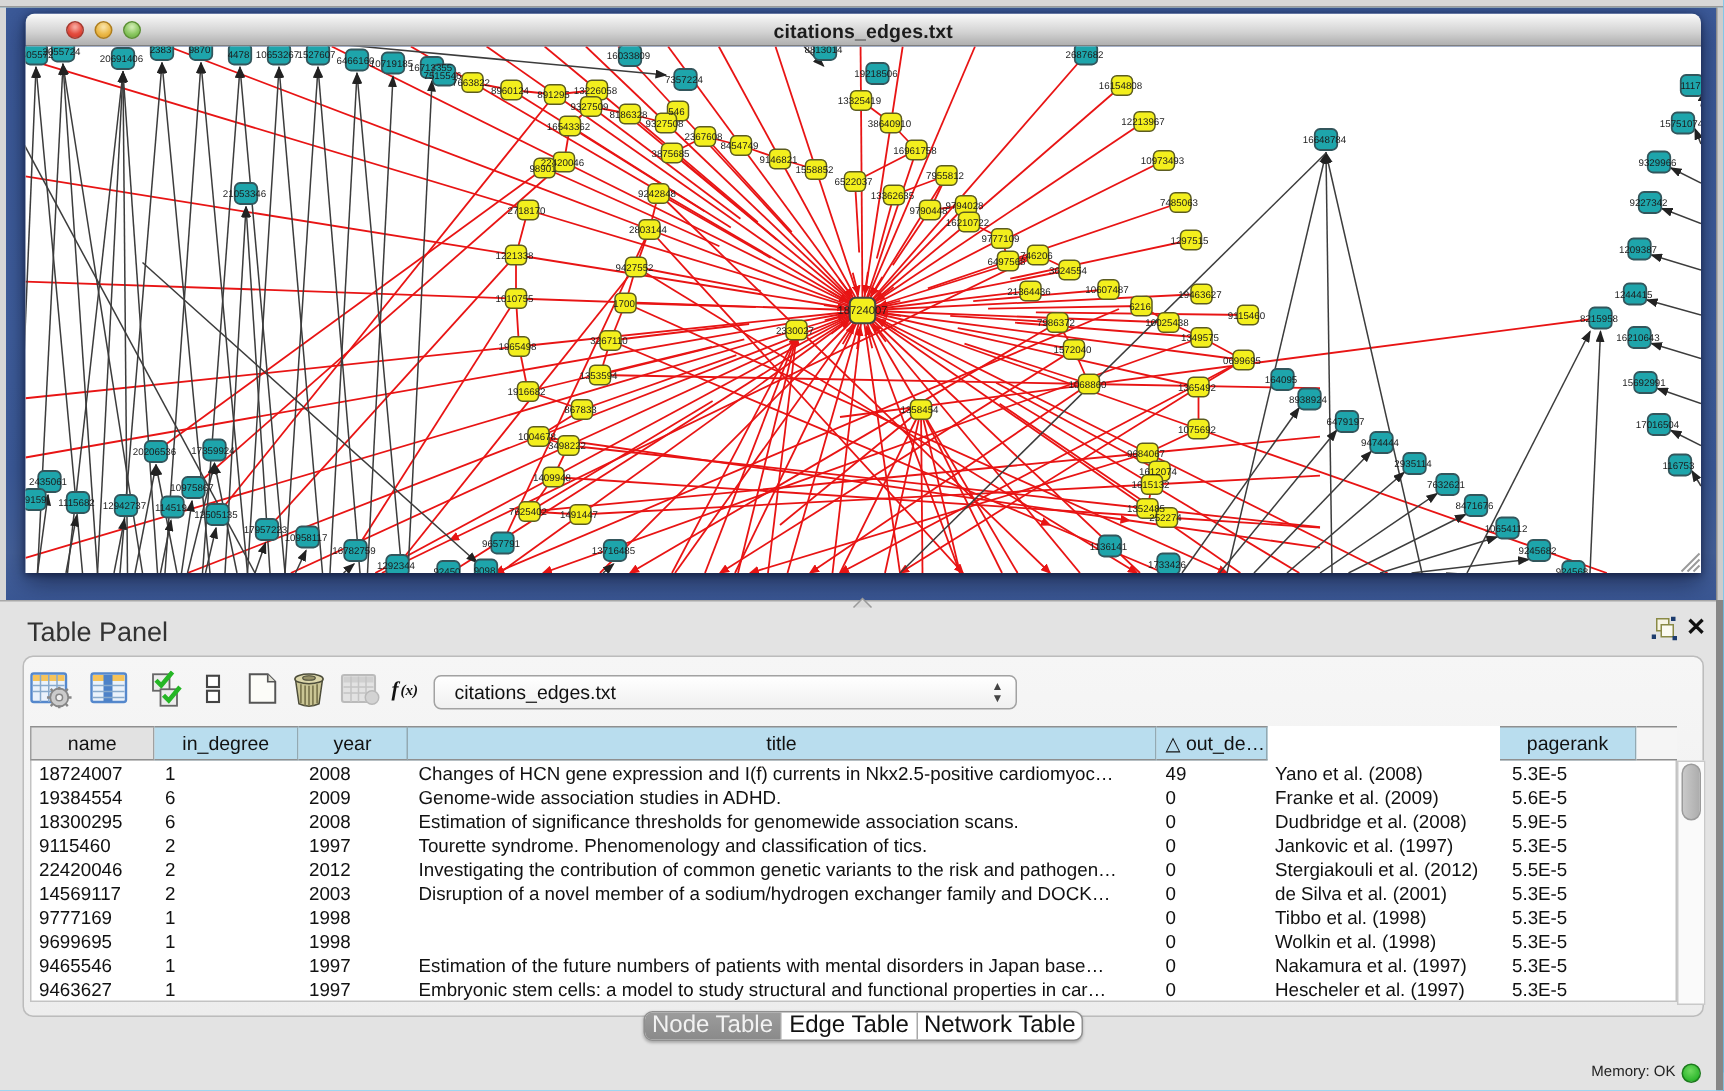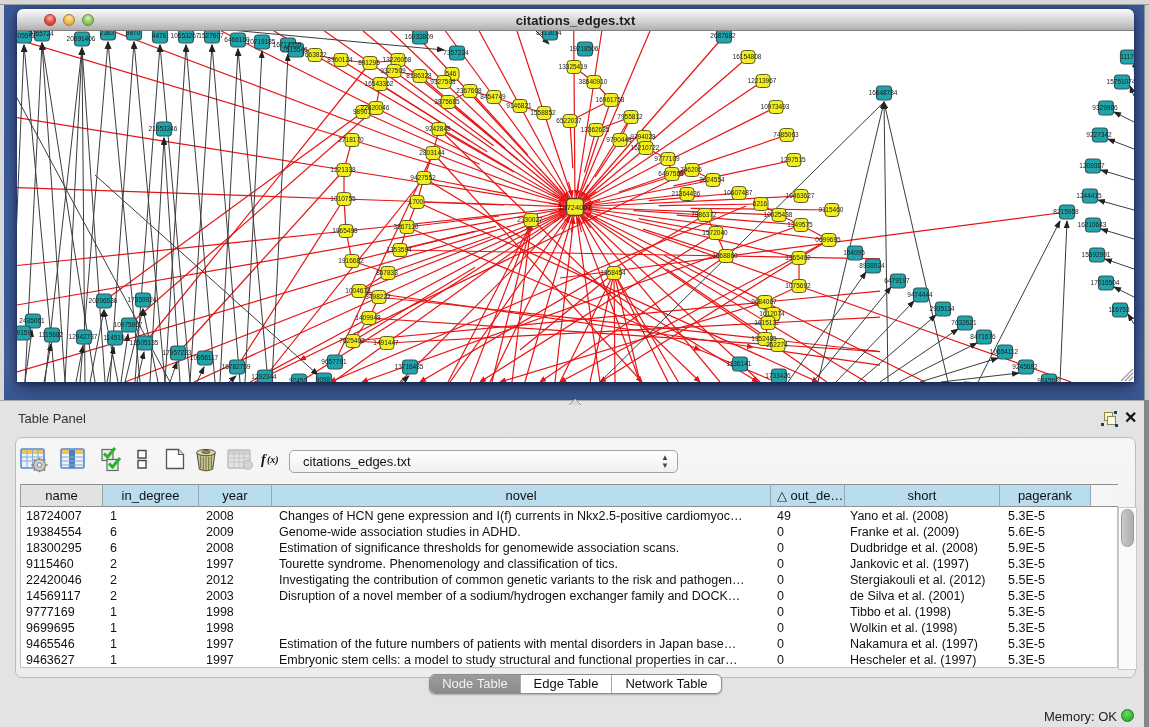--- a/index.html
+++ b/index.html
@@ -13,21 +13,21 @@
 
 #win{position:absolute;left:17px;top:9px;width:1117px;height:373px;border-radius:6px 6px 0 0;box-shadow:0 5px 18px rgba(5,10,35,.6),0 1px 4px rgba(5,10,35,.5)}
 #titlebar{position:absolute;left:0;top:0;width:1117px;height:22px;border-radius:6px 6px 0 0;background:linear-gradient(180deg,#fbfbfb 0%,#e9e9e9 25%,#d2d2d2 60%,#bcbcbc 85%,#b0b0b0 100%);border-bottom:1px solid #7f7f7f}
 #title{position:absolute;left:0;top:3.5px;width:100%;text-align:center;font-size:13px;font-weight:700;color:#1c1c1c;letter-spacing:.1px}
 .tl{position:absolute;top:5px;width:12px;height:12px;border-radius:50%}
 #tlr{left:27px;background:radial-gradient(circle at 50% 30%,#f6a49a 8%,#e44c3e 55%,#c93428 100%);border:1px solid #a53a30}
 #tly{left:46px;background:radial-gradient(circle at 50% 30%,#f8e0a1 8%,#ecba4b 55%,#d99b23 100%);border:1px solid #ad7d1e}
 #tlg{left:65px;background:radial-gradient(circle at 50% 30%,#cce9ae 8%,#8cc863 55%,#63a839 100%);border:1px solid #5a8f33}
 
 #tpanel{position:absolute;left:0;top:400px;width:1145px;height:327px;background:#e3e3e3;border-top:1px solid #a8a8a8}
-#tptitle{position:absolute;left:18px;top:411px;font-size:13px;color:#333}
+#tptitle{position:absolute;left:18px;top:411px;font-size:18px;color:#333}
 #floaticon{position:absolute;left:1101px;top:411px;width:17px;height:16px}
 #closex{position:absolute;left:1124px;top:408px;width:16px;height:18px;font-size:16px;font-weight:700;color:#111}
 #inner{position:absolute;left:15px;top:437px;width:1121px;height:241px;background:linear-gradient(180deg,#f6f6f6,#ededed);border:1px solid #bcbcbc;border-radius:7px}
 
 #toolbar{position:absolute;left:15px;top:447px;width:280px;height:28px}
 #dropdown{position:absolute;left:289px;top:450px;width:389px;height:23px;background:linear-gradient(180deg,#ffffff,#f0f0f0);border:1px solid #a2a2a2;border-radius:5px;font-size:13px;color:#111;line-height:21px;padding-left:13px}
 #ddarrow{position:absolute;right:8px;top:3px;font-size:8px;color:#444;line-height:8px;text-align:center}
 
 #tbl{position:absolute;left:20px;top:484px;width:1098px;height:184px;background:#fff;border-left:1px solid #c3c3c3;border-right:1px solid #c3c3c3;border-bottom:1px solid #c3c3c3}
 .th{position:absolute;top:484px;height:23px;border-top:1px solid #8f8f8f;border-bottom:1px solid #8f8f8f;border-right:1px solid #93a9b2;background:#b9ddee;font-size:13px;color:#111;text-align:center;line-height:22px}
@@ -41,26 +41,26 @@
 #hext{position:absolute;left:1091px;top:484px;width:27px;height:23px;background:#f5f5f5;border-top:1px solid #8f8f8f;border-bottom:1px solid #8f8f8f}
 .tr{position:absolute;left:20px;width:1098px;height:16px;font-size:12.5px;color:#111;white-space:nowrap}
 .tr span{position:absolute;top:0;line-height:16px;overflow:hidden}
 .c0{left:6px;width:95px}.c1{left:90px;width:90px}.c2{left:186px;width:80px}
 .c3{left:259px;width:496px}.c4{left:757px;width:70px}.c5{left:830px;width:165px}.c6{left:988px;width:100px}
 
 #sbar{position:absolute;left:1118px;top:507px;width:19px;height:163px;background:#fafafa;border:1px solid #c9c9c9}
 #sthumb{position:absolute;left:1121px;top:509px;width:13px;height:38px;border-radius:7px;background:linear-gradient(90deg,#c9c9c9,#adadad);border:1px solid #9b9b9b}
 
 #tabs{position:absolute;left:429px;top:674px;width:293px;height:20px;border:1px solid #8f8f8f;border-radius:6px;background:#fff;box-shadow:0 1px 2px rgba(0,0,0,.25)}
-.seg{position:absolute;top:0;height:18px;font-size:13px;text-align:center;line-height:18px;color:#111}
+.seg{position:absolute;top:0;height:18px;font-size:16px;text-align:center;line-height:18px;color:#111}
 #seg0{left:0;width:90px;background:linear-gradient(180deg,#9c9c9c,#8a8a8a);color:#f2f2f2;border-radius:5px 0 0 5px}
 #seg1{left:90px;width:91px;border-left:1px solid #a8a8a8}
 #seg2{left:181px;width:110px;border-left:1px solid #a8a8a8}
 
-#memok{position:absolute;left:0;top:709px;width:1117px;text-align:right;font-size:13px;color:#222}
+#memok{position:absolute;left:0;top:709px;width:1117px;text-align:right;font-size:10px;color:#222}
 #memdot{position:absolute;left:1121px;top:709px;width:13px;height:13px;border-radius:50%;background:radial-gradient(circle at 45% 35%,#6fd95f,#2eb82e 70%,#22a022);border:1px solid #1c7a1c}
 </style></head><body>
 <div id="app">
 <div id="desk"></div>
 <div id="win">
   <div id="titlebar">
         <div id="title">citations_edges.txt</div>
     <div class="tl" id="tlr"></div>
         <div class="tl" id="tly"></div>
         <div class="tl" id="tlg"></div>
@@ -707,23 +707,22 @@
   <circle cx="25" cy="18" r="4.5" fill="#c2c2c2" stroke="#9a9a9a"></circle>
  </g>
  <text x="246" y="17" font-family="Liberation Serif,serif" font-style="italic" font-weight="700" font-size="14" fill="#111">f</text>
  <text x="252" y="16" font-family="Liberation Serif,serif" font-style="italic" font-weight="700" font-size="10" fill="#111">(x)</text>
 </svg>
 <div id="dropdown">citations_edges.txt<div id="ddarrow">▲<br>▼</div></div>
 <div id="tbl"></div>
 <div class="th" id="h0">name</div>
     <div class="th" id="h1">in_degree</div>
     <div class="th" id="h2">year</div>
-<div class="th" id="h3">novel</div>
+<div class="th" id="h3">title</div>
     <div class="th" id="h4">△ out_de…</div>
-    <div class="th" id="h5">short</div>
 <div class="th" id="h6">pagerank</div>
     <div id="hext"></div>
 <div class="tr" style="top:508px">
       <span class="c0">18724007</span>
       <span class="c1">1</span>
       <span class="c2">2008</span>
       <span class="c3">Changes of HCN gene expression and I(f) currents in Nkx2.5-positive cardiomyoc…</span>
       <span class="c4">49</span>
       <span class="c5">Yano et al. (2008)</span>
       <span class="c6">5.3E-5</span>

